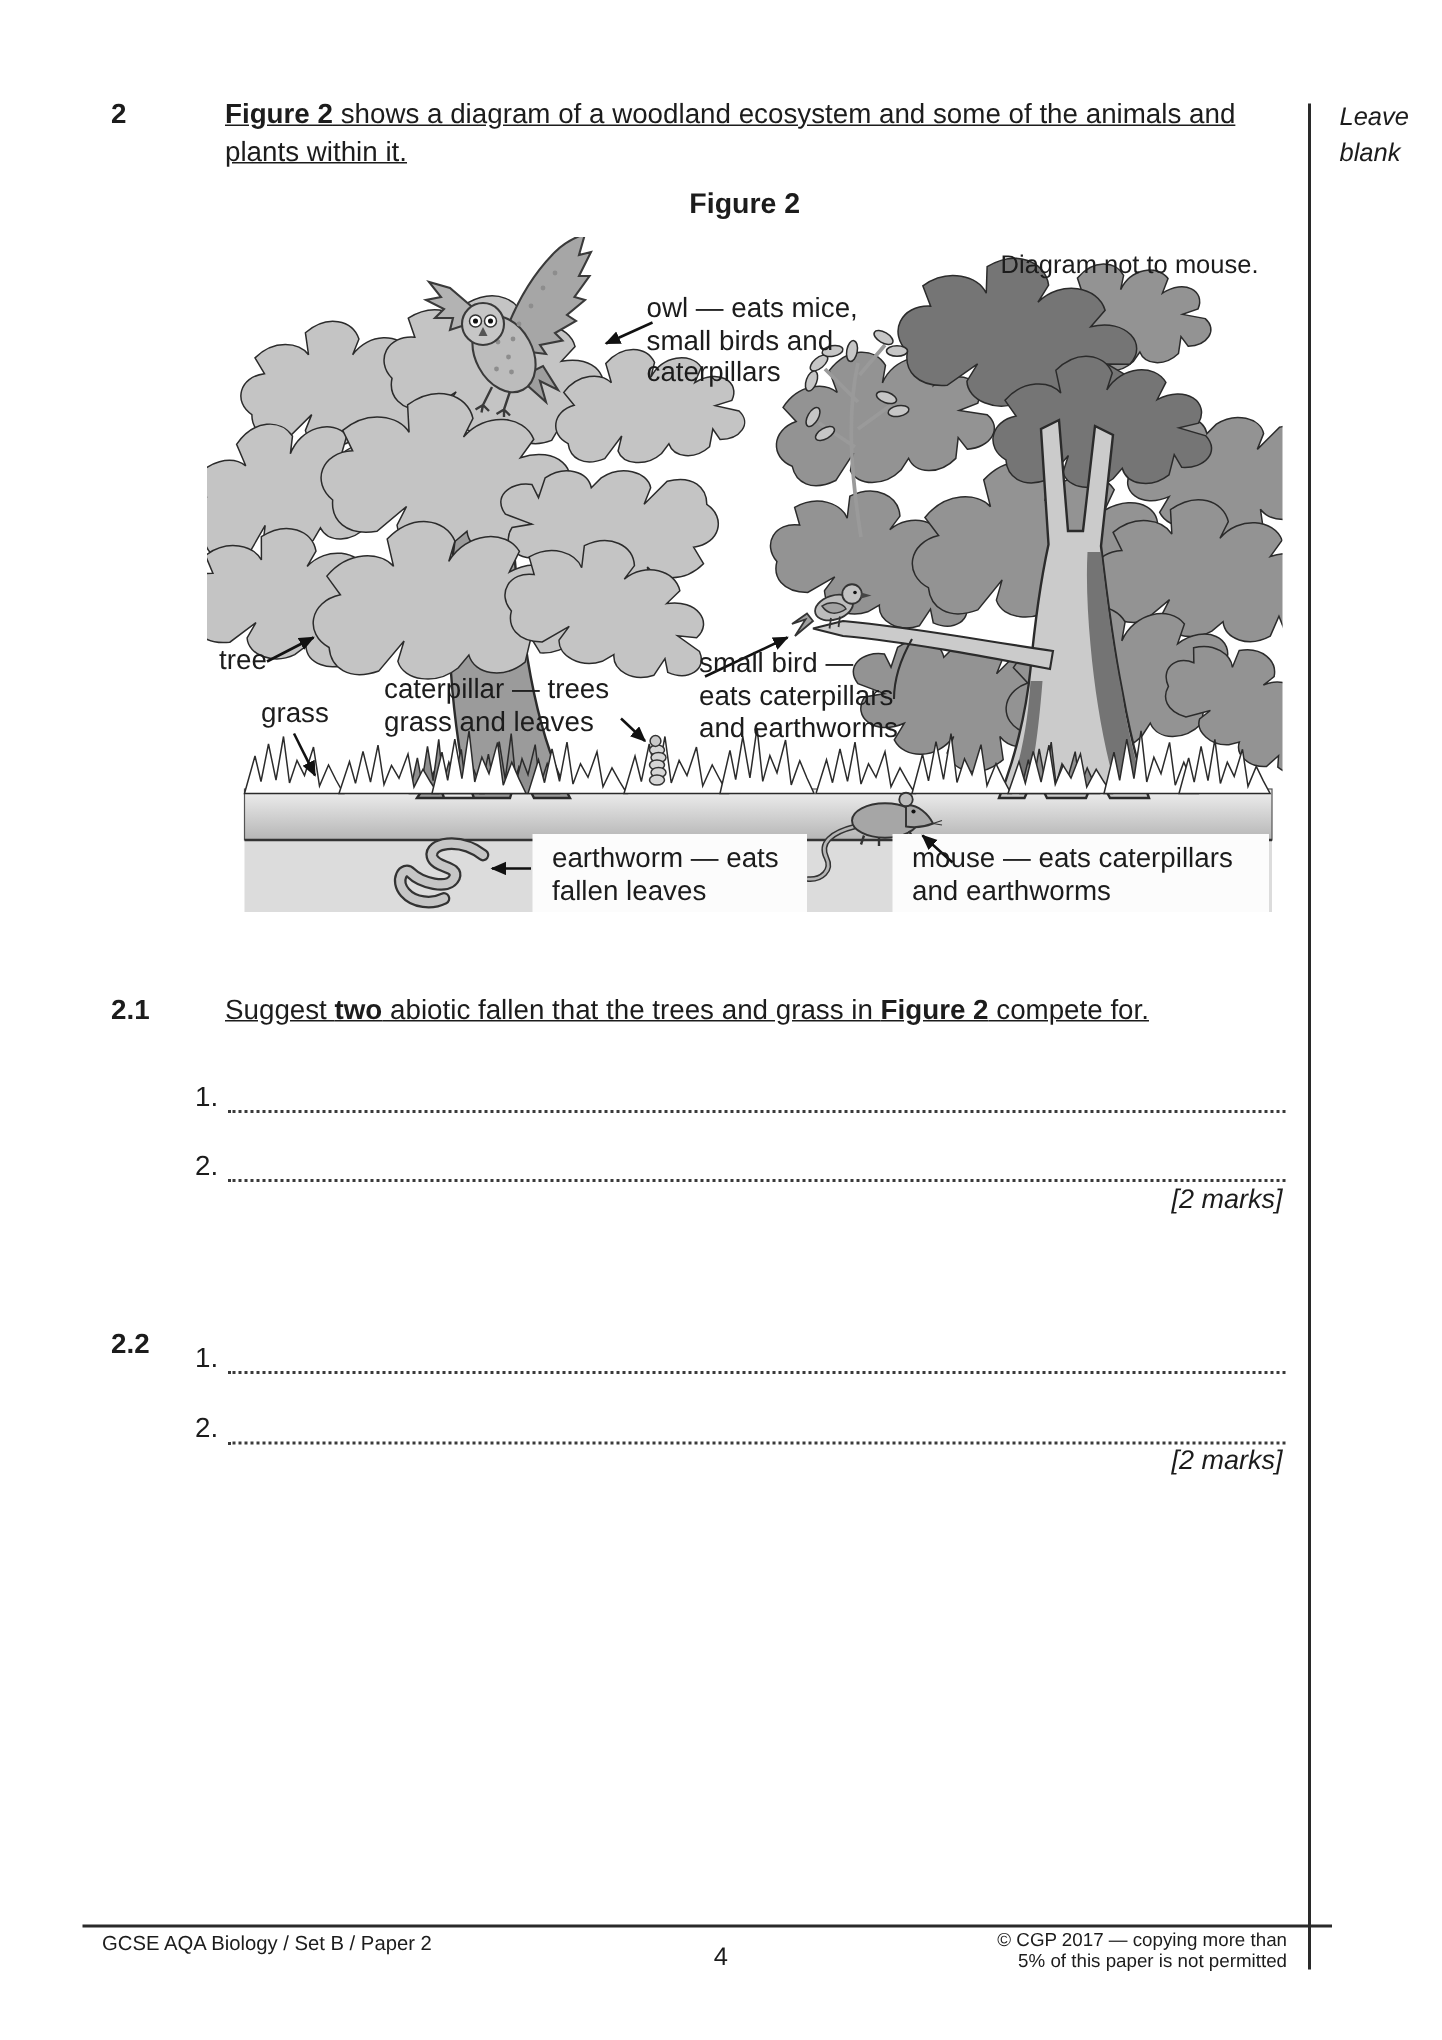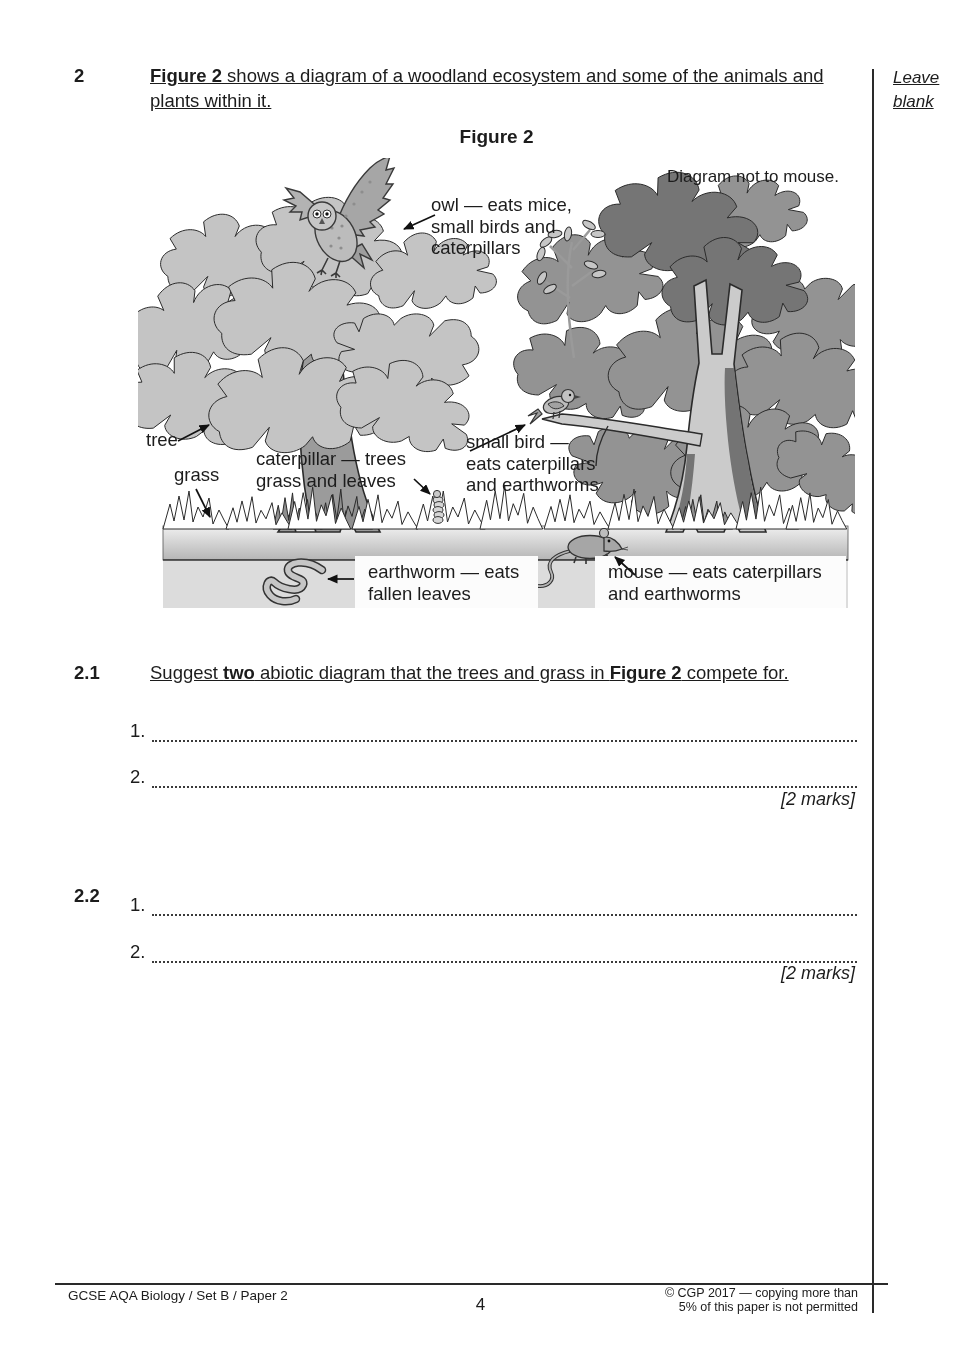--- a/index.html
+++ b/index.html
@@ -1,19 +1,19 @@
 <!DOCTYPE html>
 <html><head>
 <meta charset="utf-8">
 <style>
   html,body{margin:0;padding:0;background:#fff;}
   .page{position:relative;width:961px;height:1360px;background:#fff;overflow:hidden;
         font-family:"Liberation Sans",sans-serif;color:#1c1c1c;}
   .b{font-weight:bold;}
-  .prelines{white-space:pre-line;text-decoration:underline;}
+  .prelines{white-space:pre-line;}
   .vline{position:absolute;left:872px;top:69px;width:1.6px;height:1244px;background:#2a2a2a;}
   .leaveblank{position:absolute;left:893px;top:66px;font-style:italic;font-size:17px;line-height:24px;}
   .qrow{position:absolute;left:74px;width:790px;font-size:18.5px;line-height:24.5px;}
   .qnum{position:absolute;left:0;top:0;font-weight:bold;}
   .qtext{margin-left:76px;width:700px;text-decoration:underline;}
   .figtitle{position:absolute;left:138px;top:126px;width:717px;text-align:center;
             font-weight:bold;font-size:19px;}
   .diagram{position:absolute;left:138px;top:158px;width:717px;height:456px;}
   .diagram svg{position:absolute;left:0;top:0;}
   .dlabel{position:absolute;font-size:18.5px;line-height:21.5px;white-space:pre-line;}
@@ -225,21 +225,21 @@
 eats caterpillars
 and earthworms</div>
     <div class="dlabel" style="left:230px;top:403px">earthworm — eats
 fallen leaves</div>
     <div class="dlabel" style="left:470px;top:403px">mouse — eats caterpillars
 and earthworms</div>
   </div>
 
   <div class="qrow" style="top:661px">
     <span class="qnum">2.1</span>
-    <div class="qtext"><span>Suggest </span><span class="b">two</span><span> abiotic diagram that the trees and grass in </span><span class="b">Figure 2</span><span> compete for.</span></div>
+    <div class="qtext"><span>Suggest </span><span class="b">two</span><span> abiotic fallen that the trees and grass in </span><span class="b">Figure 2</span><span> compete for.</span></div>
   </div>
   <div class="ansline" style="top:718px">
     <span class="anslabel">1.</span>
     <span class="dots"></span>
   </div>
   <div class="ansline" style="top:764px">
     <span class="anslabel">2.</span>
     <span class="dots"></span>
   </div>
   <div class="marks" style="top:789px">[2 marks]</div>

